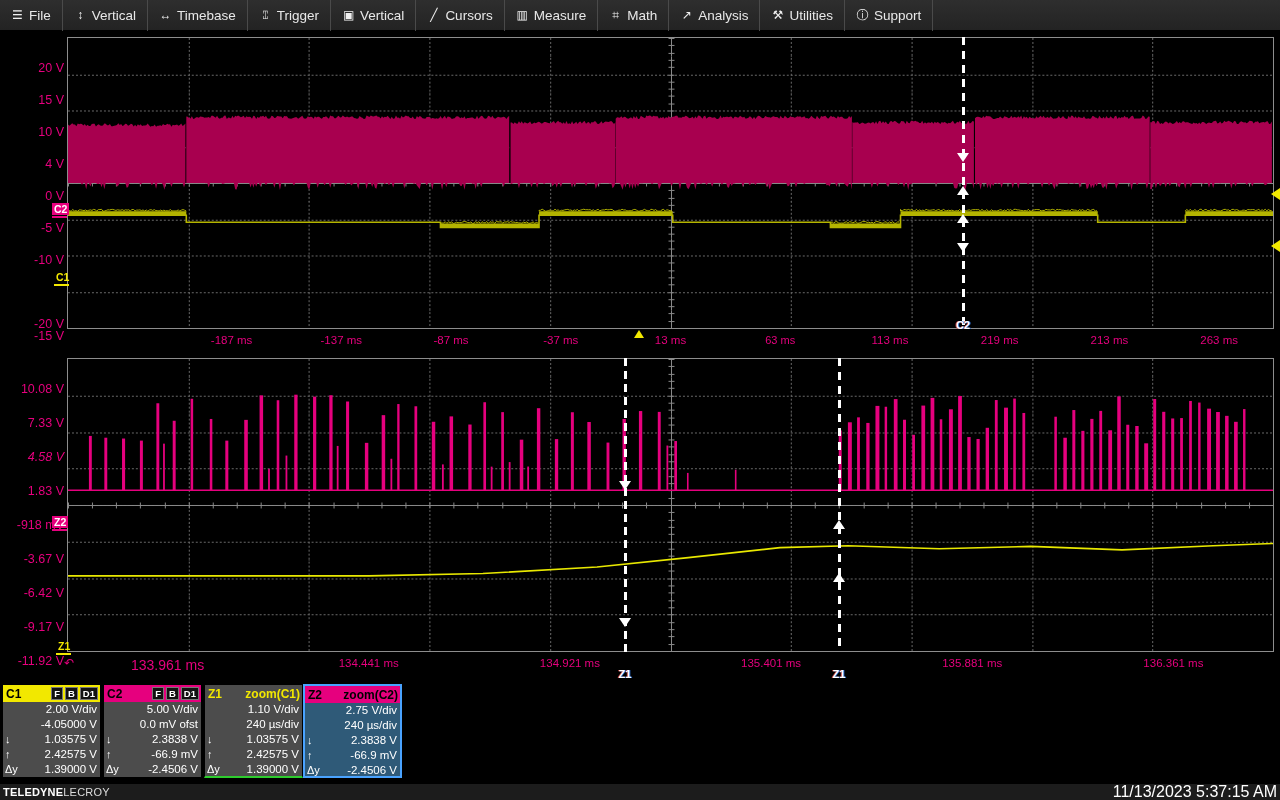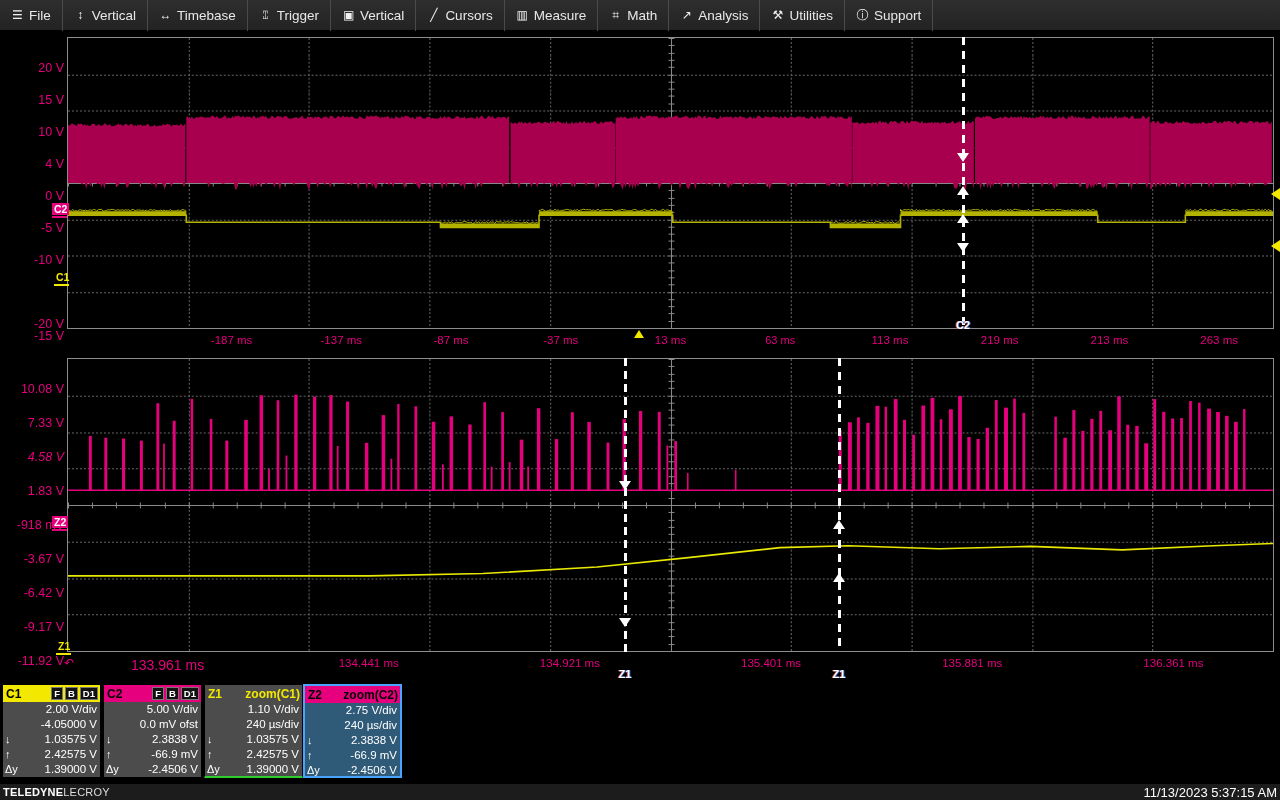--- a/index.html
+++ b/index.html
@@ -137,21 +137,21 @@
   #descZ2 .dhead { background: #e6007e; color: #000; }
 
   
   .footer {
     position: absolute; left: 0; top: 784px; width: 1280px; height: 16px;
     background: #1c1c1c; display: flex; align-items: center;
     justify-content: space-between; padding: 0 3px;
   }
   .logo { font-size: 11px; font-weight: bold; color: #fff; letter-spacing: .2px; }
   .logo .thin { font-weight: normal; color: #ddd; }
-  .stamp { font-size: 13px; color: #fff; }
+  .stamp { font-size: 16px; color: #fff; }
 </style>
 </head>
 <body>
 
 <div id="app">
 
   <div class="menubar" id="menubar">
       <div class="menu-item">
         <span class="menu-ic">☰</span>
         <span>File</span>

